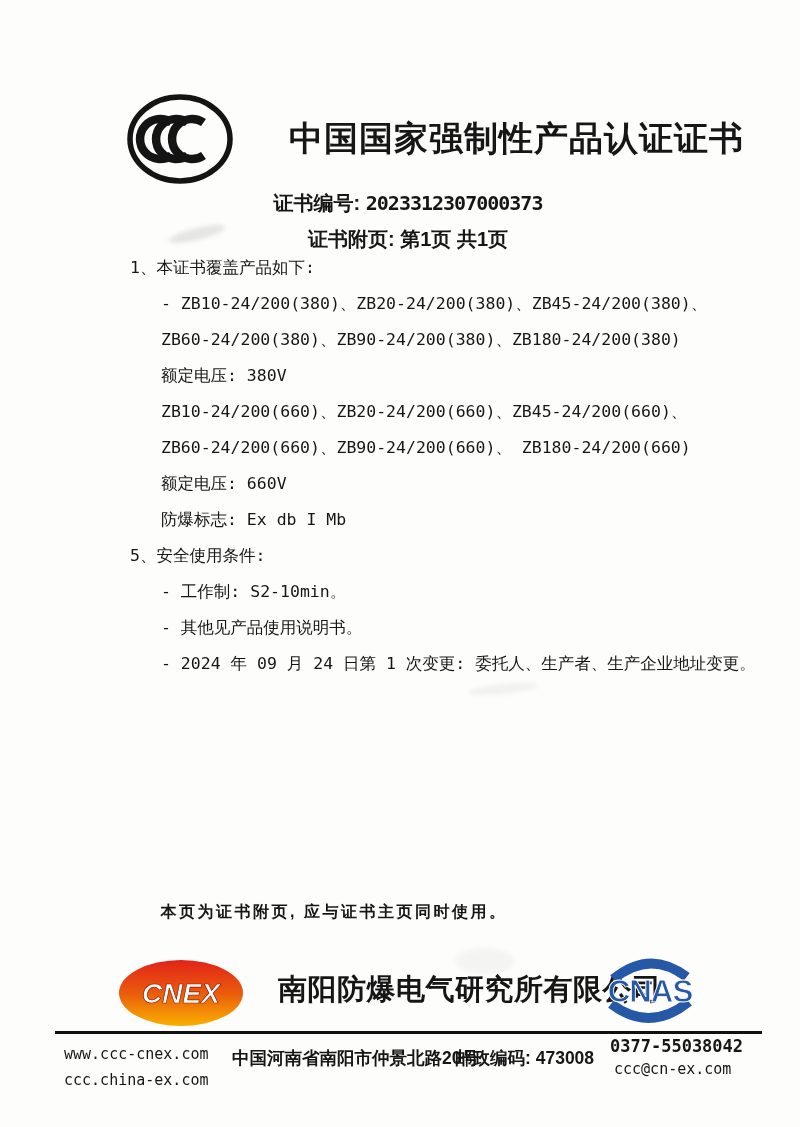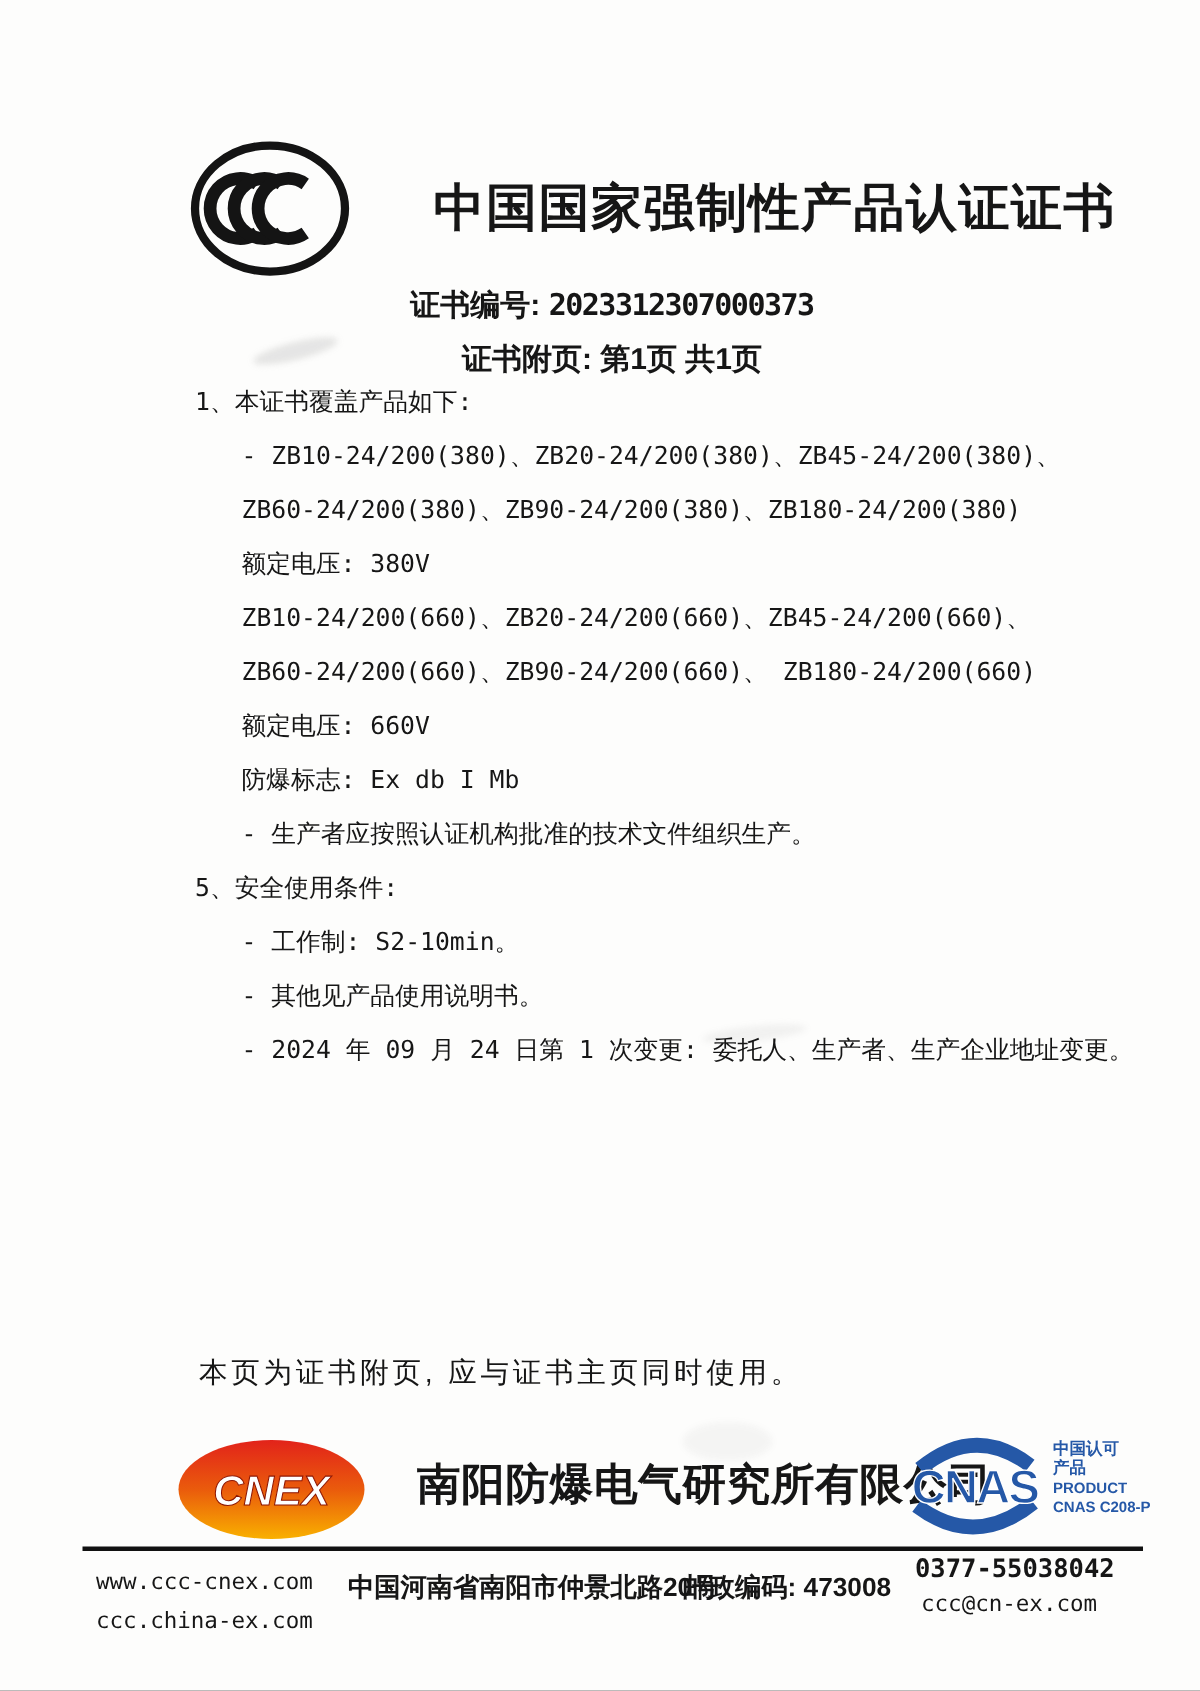--- a/index.html
+++ b/index.html
@@ -31,21 +31,21 @@
     height:36px;line-height:36px;
     font-size:16.5px;
     font-family:"DejaVu Sans Mono","Liberation Sans", monospace;
     white-space:nowrap;
   }
   .ind1{padding-left:0;}
   .ind2{padding-left:31px;}
   
   .footer-note{
     position:absolute;left:0;top:902px;width:668px;text-align:center;
-    font-size:19px;letter-spacing:2.5px;font-weight:400;
+    font-size:16px;letter-spacing:2.5px;font-weight:700;
   }
   
   .cnex-logo{position:absolute;left:117px;top:957px;width:128px;height:72px;}
   .company-name{
     position:absolute;left:278px;top:970px;width:330px;
     font-size:29px;font-weight:bold;letter-spacing:0.5px;white-space:nowrap;
   }
   .cnas-logo{position:absolute;left:596px;top:953px;width:108px;height:76px;}
   .cnas-text{position:absolute;left:702px;top:960px;width:95px;line-height:13px;}
   .cnas-text .t1{font-size:11px;font-weight:bold;}
@@ -104,21 +104,20 @@
 
   <div class="body-block">
     <div class="line ind1">1、本证书覆盖产品如下:</div>
     <div class="line ind2">- ZB10-24/200(380)、ZB20-24/200(380)、ZB45-24/200(380)、</div>
     <div class="line ind2">ZB60-24/200(380)、ZB90-24/200(380)、ZB180-24/200(380)</div>
     <div class="line ind2">额定电压: 380V</div>
     <div class="line ind2">ZB10-24/200(660)、ZB20-24/200(660)、ZB45-24/200(660)、</div>
     <div class="line ind2">ZB60-24/200(660)、ZB90-24/200(660)、 ZB180-24/200(660)</div>
     <div class="line ind2">额定电压: 660V</div>
     <div class="line ind2">防爆标志: Ex db I Mb</div>
-    <div class="line ind2">- 生产者应按照认证机构批准的技术文件组织生产。</div>
     <div class="line ind1">5、安全使用条件:</div>
     <div class="line ind2">- 工作制: S2-10min。</div>
     <div class="line ind2">- 其他见产品使用说明书。</div>
     <div class="line ind2">- 2024 年 09 月 24 日第 1 次变更: 委托人、生产者、生产企业地址变更。</div>
   </div>
 
   <div class="footer-note">本页为证书附页, 应与证书主页同时使用。</div>
 
   <svg class="cnex-logo" viewBox="0 0 128 72" aria-hidden="true">
     <defs>
@@ -132,26 +131,20 @@
     <text x="64" y="46" text-anchor="middle" font-family="Liberation Sans, sans-serif" font-size="28" font-weight="bold" font-style="italic" fill="#ffffff" stroke="#8c1400" stroke-width="0.7">CNEX</text>
   </svg>
 
   <div class="company-name">南阳防爆电气研究所有限公司</div>
 
   <svg class="cnas-logo" viewBox="0 0 100 70" aria-hidden="true">
     <path d="M16 24 Q50 -4 84 22" fill="none" stroke="#2558a7" stroke-width="9"></path>
     <path d="M14 47 Q50 74 86 45" fill="none" stroke="#2558a7" stroke-width="9"></path>
     <text x="50" y="45" text-anchor="middle" font-family="Liberation Sans, sans-serif" font-size="29" font-weight="bold" fill="#2558a7" stroke="#ffffff" stroke-width="0.8" letter-spacing="-1">CNAS</text>
   </svg>
-  <div class="cnas-text" style="color:#2558a7;">
-    <div class="t1">中国认可</div>
-    <div class="t2">产品</div>
-    <div class="t3">PRODUCT</div>
-    <div class="t4">CNAS C208-P</div>
-  </div>
 
   <div class="divider"></div>
 
   <div class="contact-web">
     <div>www.ccc-cnex.com</div>
     <div>ccc.china-ex.com</div>
   </div>
   <div class="contact-addr">中国河南省南阳市仲景北路20号</div>
   <div class="contact-postal">邮政编码: 473008</div>
   <div class="contact-phone">0377-55038042</div>

